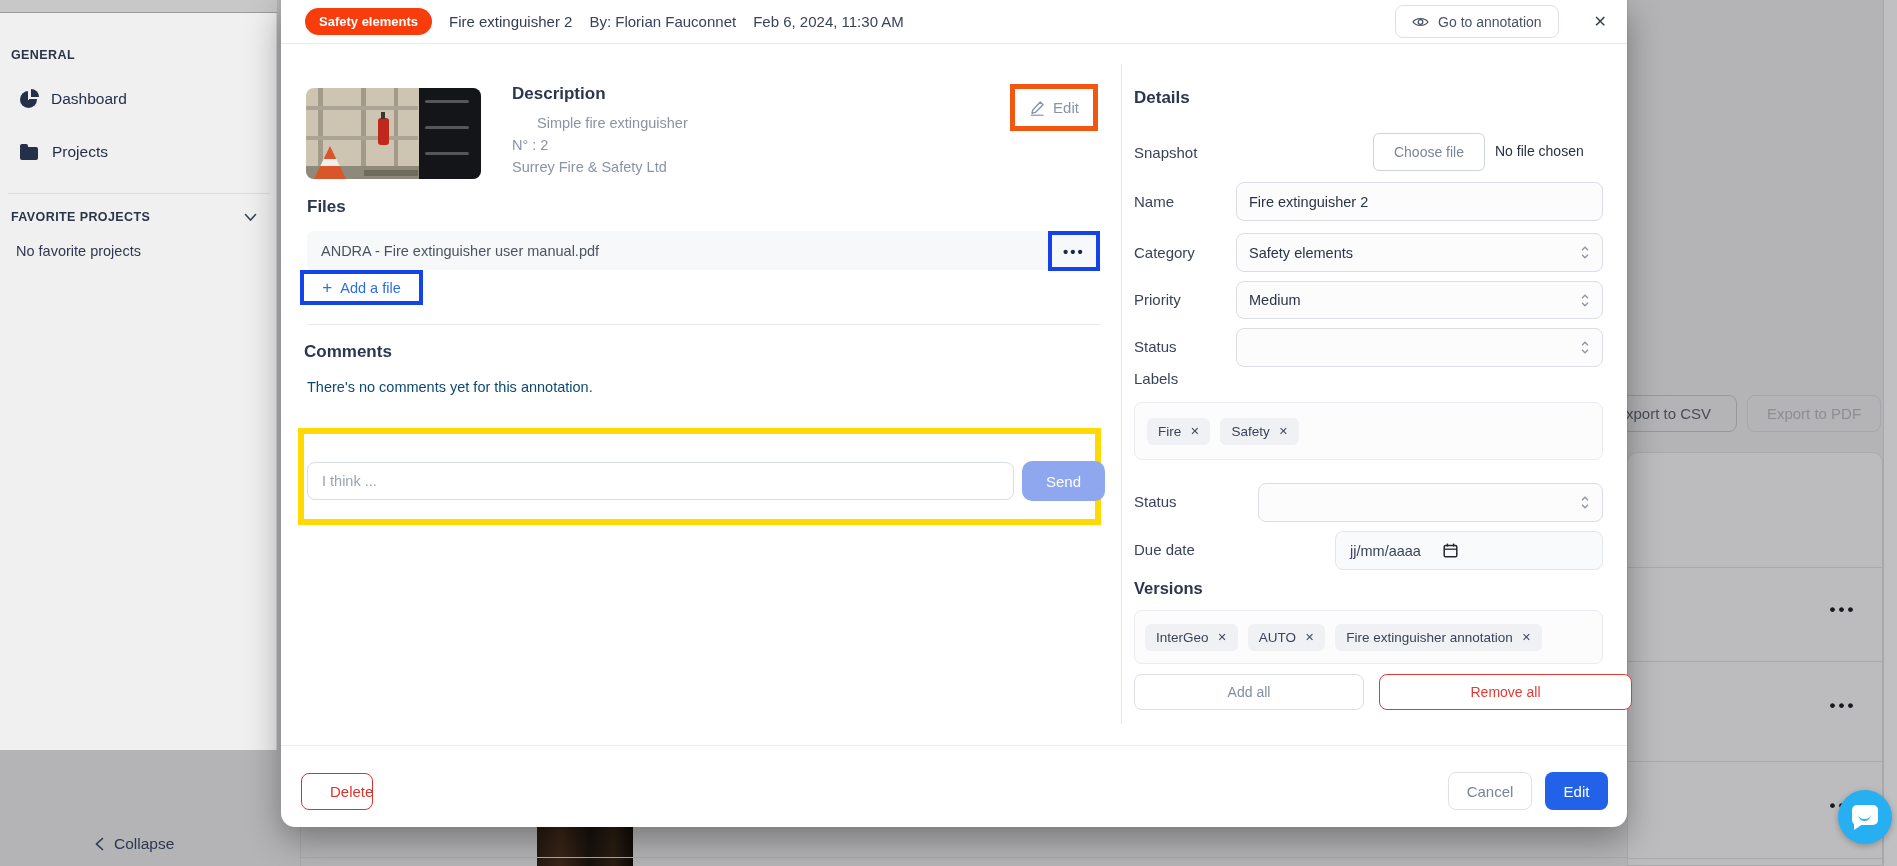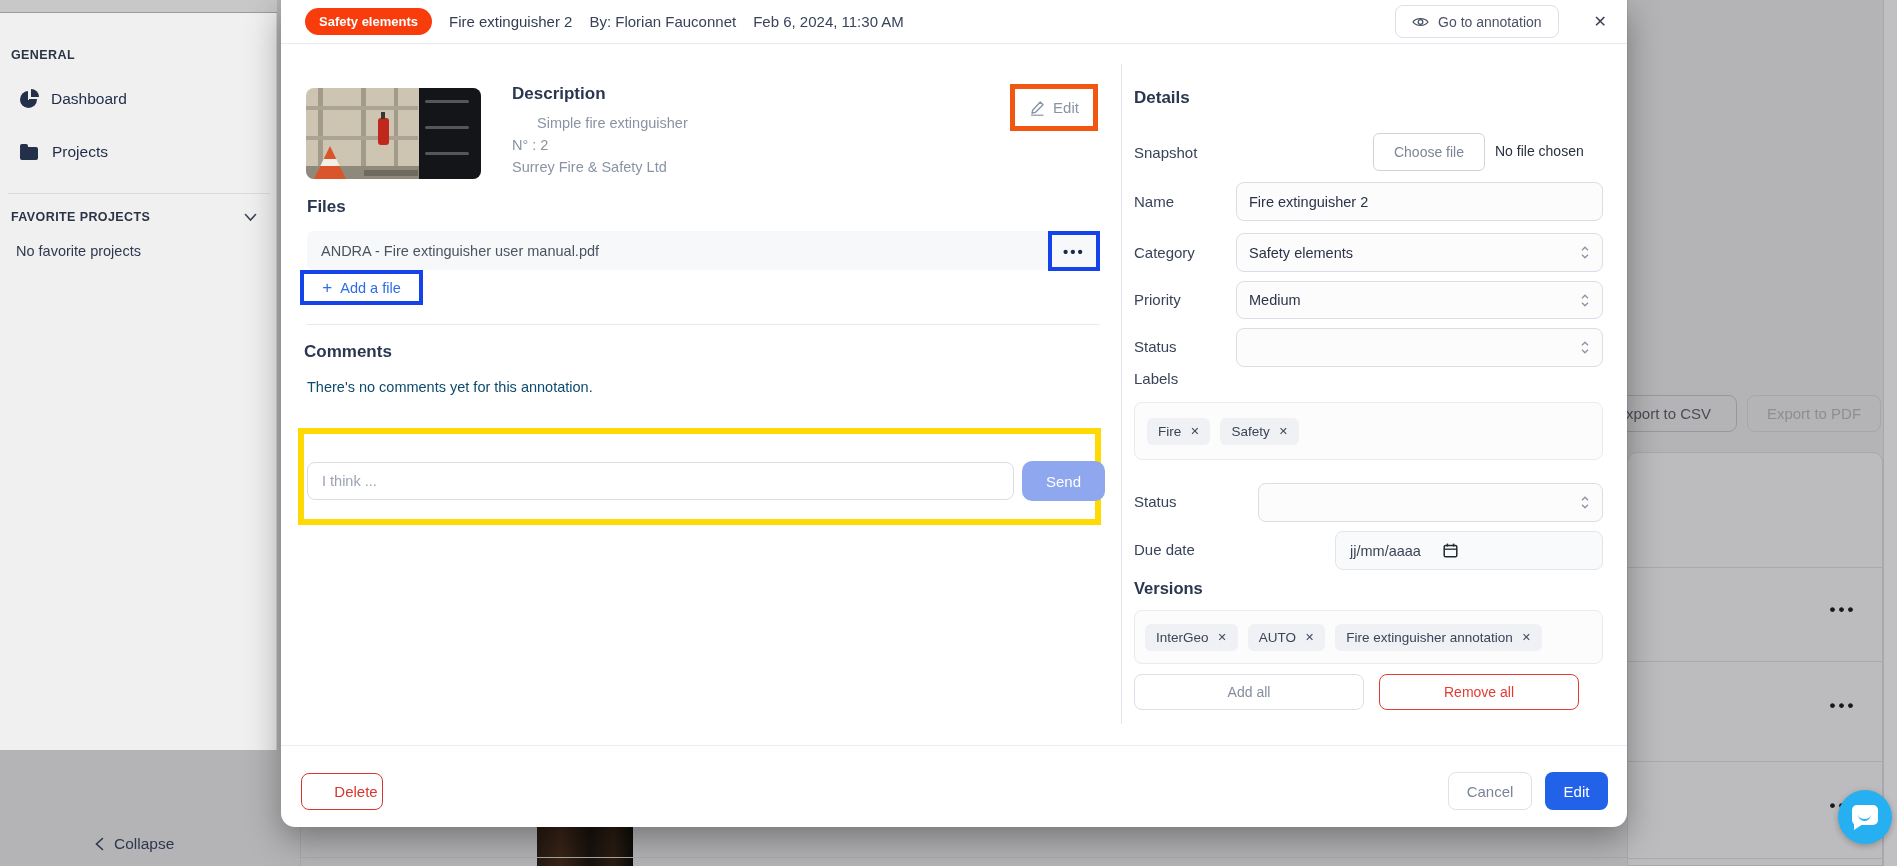--- a/index.html
+++ b/index.html
@@ -89,24 +89,24 @@
   #details-heading { left:853px; top:88px; }
   #choose-file-btn { left:1092px; top:133px; width:112px; height:38px; border:1px solid #cfd3dc; border-radius:6px; display:flex; align-items:center; justify-content:center; color:#7d8697; font-size:14px; cursor:pointer; background:#fff; }
   #no-file-text { left:1214px; top:143px; color:#2a3040; font-size:14px; }
   #labels-box { left:853px; top:402px; width:469px; height:58px; background:#fcfcfd; border:1px solid #e9ebf0; border-radius:8px; display:flex; align-items:center; padding:0 12px; gap:10px; }
   .chip { display:flex; align-items:center; gap:9px; background:#eff1f4; border-radius:6px; padding:6px 11px; font-size:13.5px; color:#3a4458; }
   .chip-x { font-size:11px; color:#3f4a5e; cursor:pointer; }
   #due-input { left:1054px; top:531px; width:268px; height:39px; background:#f9fafb; border:1px solid #e2e5ea; border-radius:8px; display:flex; align-items:center; padding:0 14px; gap:22px; color:#3a4458; font-size:14.5px; cursor:text; }
   #versions-heading { left:853px; top:579px; font-size:16.5px; }
   #versions-box { left:853px; top:610px; width:469px; height:54px; background:#fcfcfd; border:1px solid #e9ebf0; border-radius:8px; display:flex; align-items:center; padding:0 10px; gap:10px; }
   #add-all { left:853px; top:674px; width:230px; height:36px; border:1px solid #dcdfe7; border-radius:8px; background:#fff; color:#858e9f; font-size:14px; font-family:inherit; cursor:pointer; }
-  #remove-all { left:1098px; top:674px; width:200px; height:36px; border:1px solid #e33b33; border-radius:8px; background:#fff; color:#e33b33; font-size:14px; font-family:inherit; cursor:pointer; }
+  #remove-all { left:1098px; top:674px; width:253px; height:36px; border:1px solid #e33b33; border-radius:8px; background:#fff; color:#e33b33; font-size:14px; font-family:inherit; cursor:pointer; }
 
   #footer-divider { left:0; top:745px; width:100%; height:1px; background:#eaecf1; }
-  #delete-btn { left:20px; top:773px; width:82px; height:37px; border:1px solid #d8352f; border-radius:8px; background:#fff; color:#d8352f; font-size:15px; font-family:inherit; cursor:pointer;padding-left:28px; }
+  #delete-btn { left:20px; top:773px; width:72px; height:37px; border:1px solid #d8352f; border-radius:8px; background:#fff; color:#d8352f; font-size:15px; font-family:inherit; cursor:pointer;padding-left:28px; }
   #cancel-btn { left:1167px; top:772px; width:84px; height:38px; border:1px solid #dfe2e9; border-radius:8px; background:#fff; color:#7b8497; font-size:15px; font-family:inherit; cursor:pointer; }
   #edit-btn { left:1264px; top:772px; width:63px; height:38px; border:none; border-radius:8px; background:#2262e9; color:#fff; font-size:15px; font-family:inherit; cursor:pointer; }
 </style>
 </head>
 <body>
 
 <div class="abs" id="top-strip"></div>
 
 <div class="abs" id="sidebar">
   <div class="side-section" style="top:35px;">GENERAL</div>

